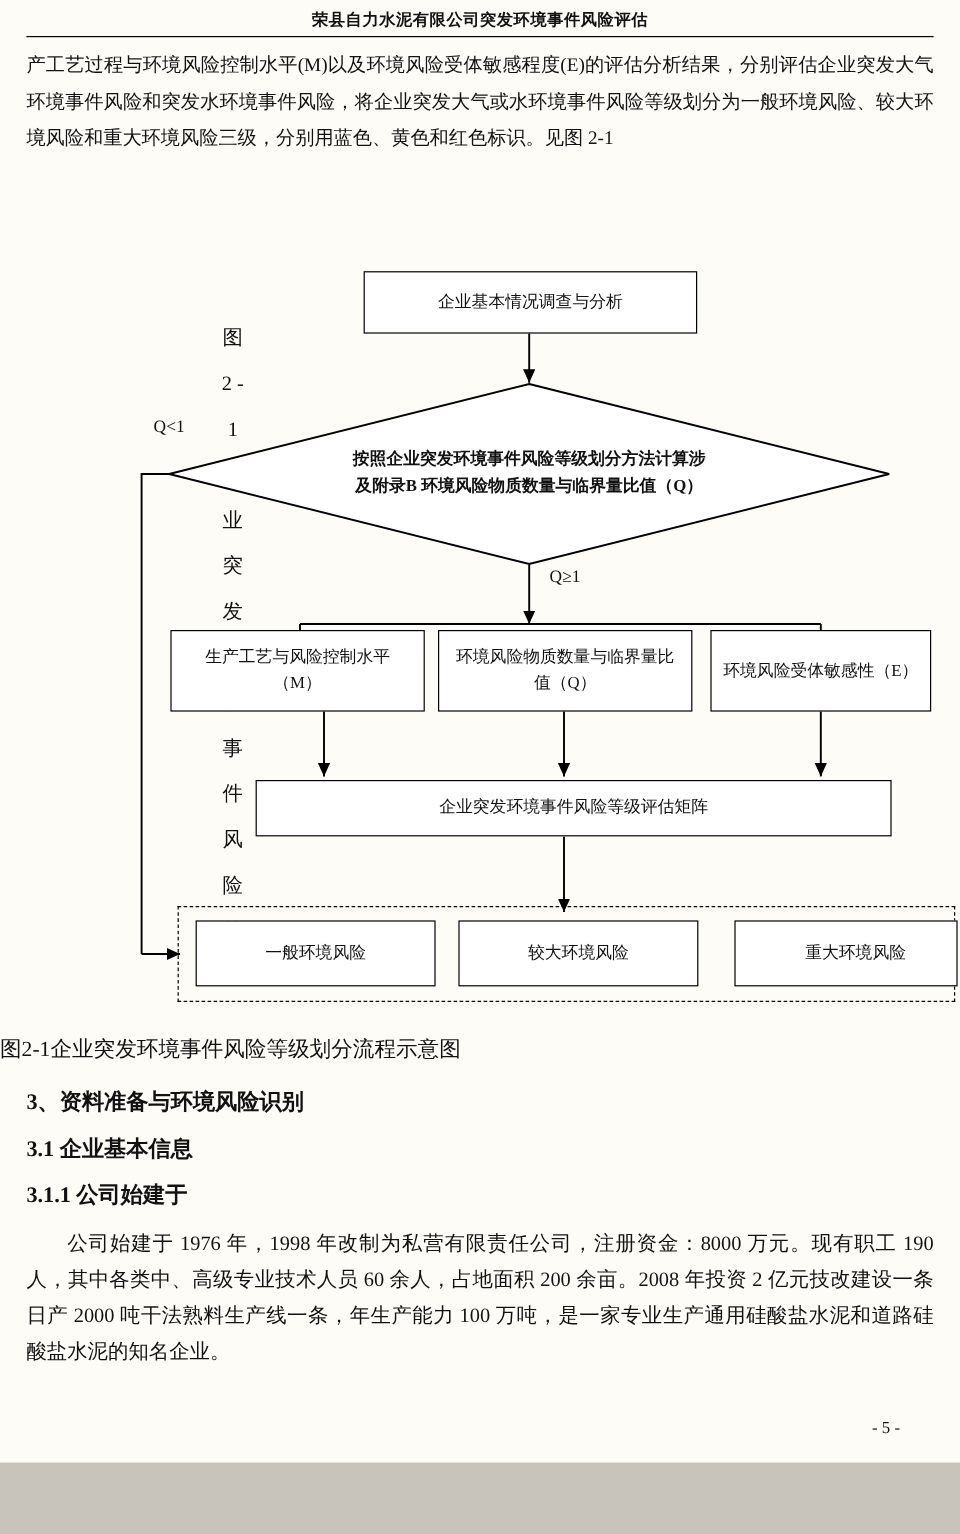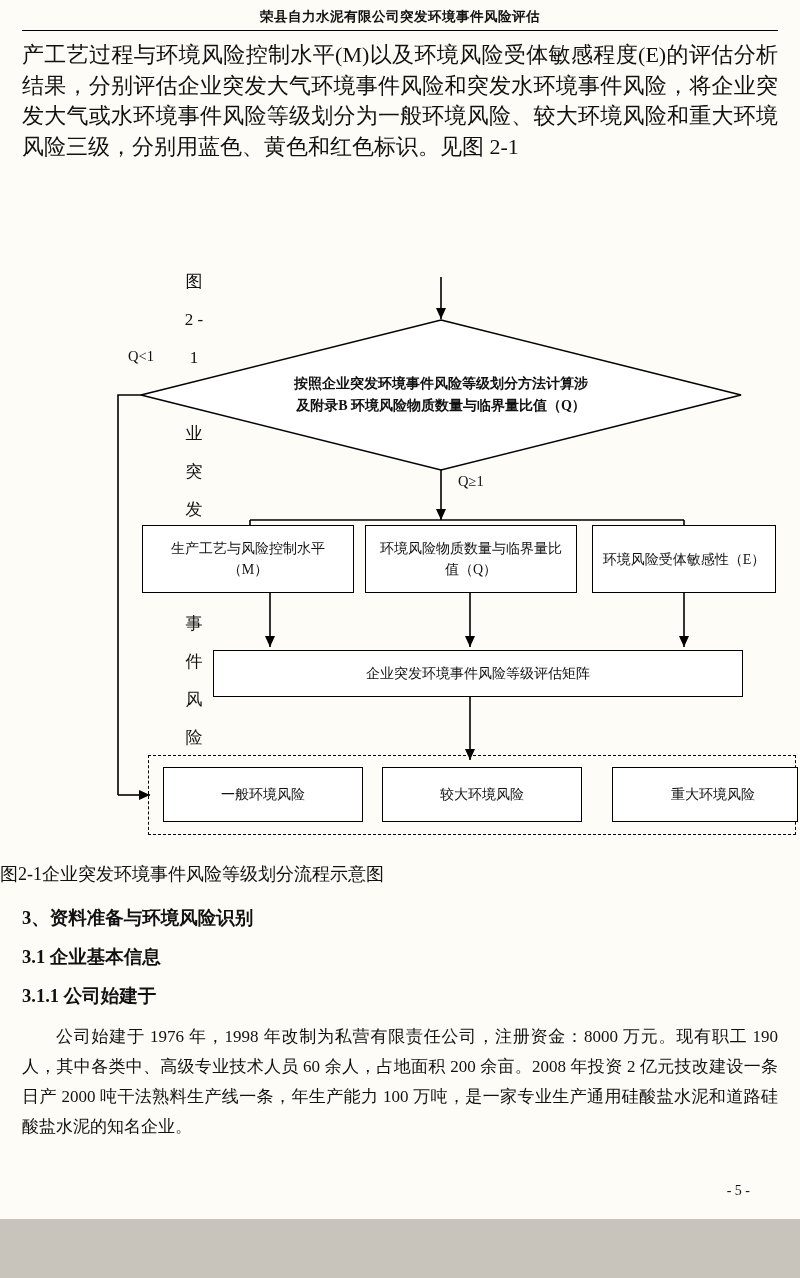--- a/index.html
+++ b/index.html
@@ -33,21 +33,21 @@
     top: 30px;
     left: 22px;
     right: 22px;
     border-top: 1.6px solid #000;
   }
   
   .para {
     position: absolute;
     left: 22px;
     right: 22px;
-    font-size: 22px;
+    font-size: 16px;
     line-height: 30.5px;
     text-align: justify;
     text-justify: inter-ideograph;
   }
   .para.intro { top: 40px; }
   .section-h {
     position: absolute;
     left: 22px;
     font-size: 18.5px;
     font-weight: bold;
@@ -176,20 +176,21 @@
 
       <line x1="470" y1="377" x2="470" y2="432" stroke="#000" stroke-width="1.6" marker-end="url(#ar)"></line>
 
       <line x1="684" y1="377" x2="684" y2="432" stroke="#000" stroke-width="1.6" marker-end="url(#ar)"></line>
 
       <line x1="470" y1="482" x2="470" y2="545" stroke="#000" stroke-width="1.6" marker-end="url(#ar)"></line>
     </svg>
 
     <div class="vlabel" style="left:182px; top:48px; height:560px;">图 2 - 1 企 业 突 发 环 境 事 件 风 险 等</div>
 
+    <div class="node" style="left:303px; top:11px; width:278px; height:52px;">企业基本情况调查与分析</div>
 
     <div class="diamond-wrap" style="left:140px; top:104px; width:602px; height:152px;">
       <svg width="602" height="152" viewBox="0 0 602 152">
         <polygon points="301,1 601,76 301,151 1,76" fill="#fff" stroke="#000" stroke-width="1.6"></polygon>
       </svg>
       <div class="diamond-text" style="padding:0 150px; box-sizing:border-box;">按照企业突发环境事件风险等级划分方法计算涉及附录B 环境风险物质数量与临界量比值（Q）</div>
     </div>
 
     <div class="lbl" style="left:128px; top:133px;">Q&lt;1</div>
     <div class="lbl" style="left:458px; top:258px;">Q≥1</div>

